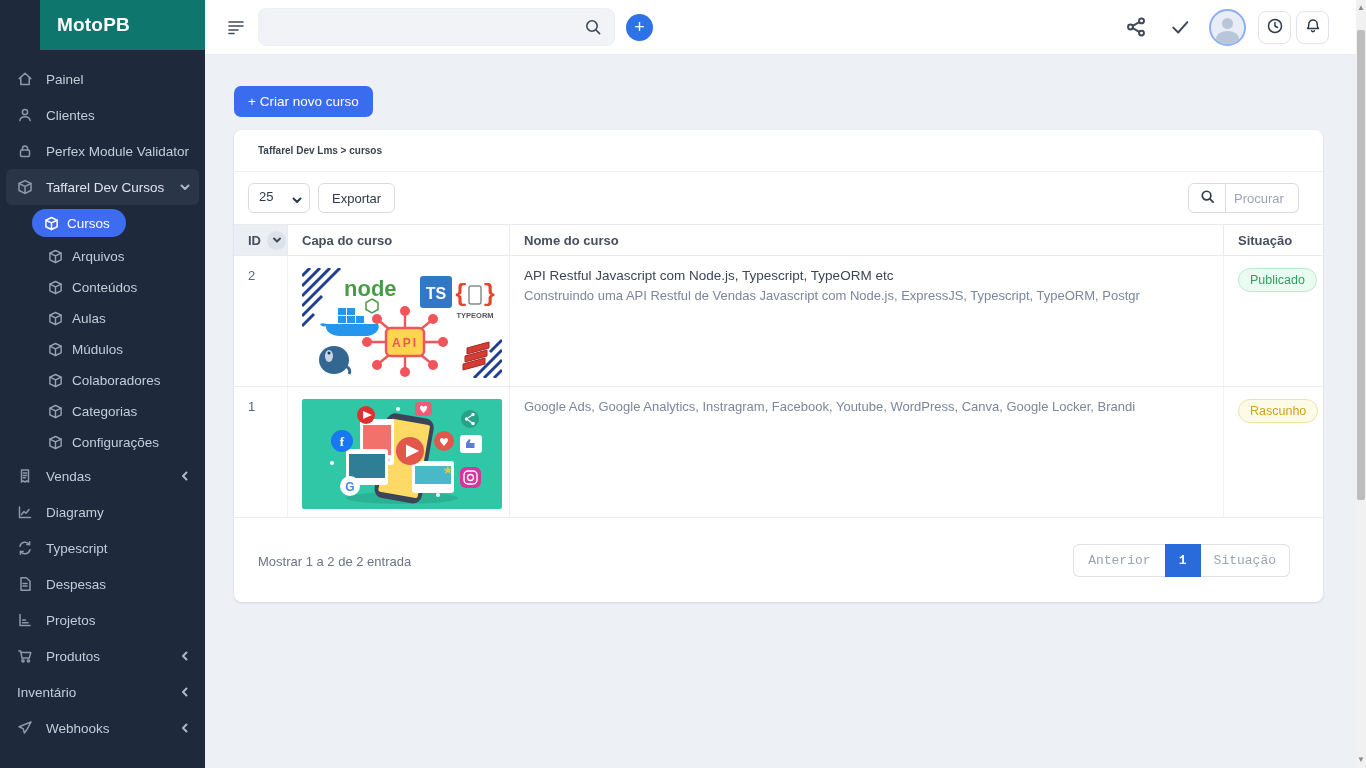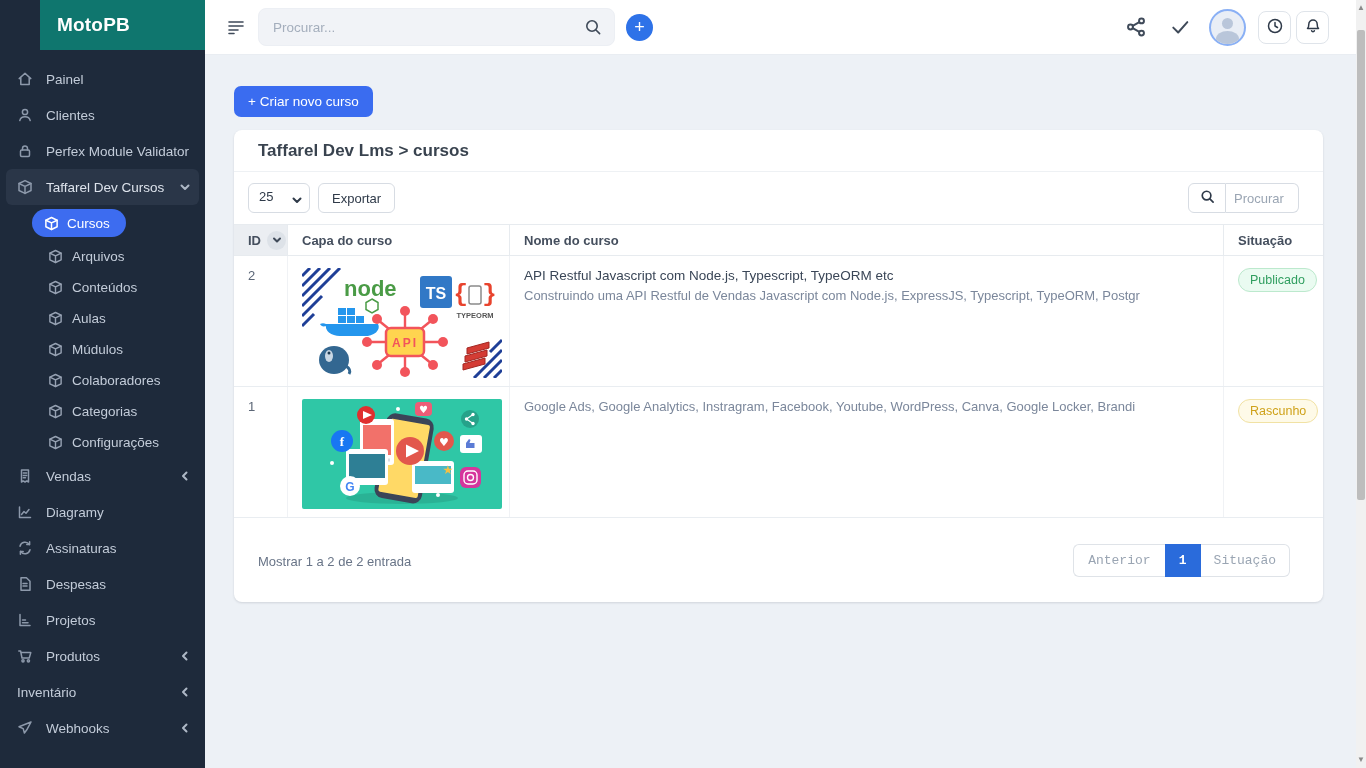--- a/index.html
+++ b/index.html
@@ -40,21 +40,21 @@
   .avatar { position:absolute; left:1004px; top:9px; width:37px; height:37px; border-radius:50%; border:2px solid #8ab0f5; background:#e9eef6; overflow:hidden; cursor:pointer; }
   .avatar .head { position:absolute; left:11px; top:7px; width:11px; height:11px; border-radius:50%; background:#b9c6da; }
   .avatar .body { position:absolute; left:5px; top:20px; width:23px; height:16px; border-radius:50% 50% 0 0; background:#b9c6da; }
   .sqbtn { position:absolute; top:11px; width:33px; height:33px; border:1px solid #dfe4ea; border-radius:8px; background:#fff; color:#2f3a49; cursor:pointer; display:flex; align-items:center; justify-content:center; }
   .sqbtn svg { width:18px; height:18px; stroke:currentColor; fill:none; stroke-width:1.5; stroke-linecap:round; stroke-linejoin:round; }
 
   
   .main { position:absolute; left:205px; top:55px; width:1151px; height:713px; background:#edf1f6; }
   .create-btn { position:absolute; left:29px; top:31px; height:31px; padding:0 14px; background:#3a6cf0; color:#fff; border:none; border-radius:7px; font-size:13.5px; cursor:pointer; font-family:"Liberation Sans",sans-serif; }
   .card { position:absolute; left:29px; top:75px; width:1089px; height:472px; background:#fff; border-radius:8px; box-shadow:0 1px 2px rgba(16,24,40,.05), 0 1px 3px rgba(16,24,40,.08); }
-  .card-head { height:42px; display:flex; align-items:center; padding:0 24px; border-bottom:1px solid #eef1f4; font-size:17px; font-weight:700; color:#39434f; }
+  .card-head { height:42px; display:flex; align-items:center; padding:0 24px; border-bottom:1px solid #eef1f4; font-size:10px; font-weight:700; color:#39434f; }
   .controls { height:52px; display:flex; align-items:center; padding:0 24px 0 14px; }
   .selwrap { position:relative; }
   .pagesize { width:62px; height:30px; border:1px solid #d7dce3; border-radius:6px; background:#fff; font-size:13px; color:#2f3a49; padding:0 22px 4px 10px; appearance:none; -webkit-appearance:none; font-family:"Liberation Sans",sans-serif; cursor:pointer; }
   .selwrap .chev { position:absolute; right:7px; top:9px; width:12px; height:12px; color:#2f3a49; pointer-events:none; }
   .selwrap .chev svg { width:12px; height:12px; stroke:currentColor; fill:none; stroke-width:2; stroke-linecap:round; stroke-linejoin:round; }
   .export-btn { margin-left:8px; height:30px; padding:0 13px; background:#fff; border:1px solid #d7dce3; border-radius:6px; font-size:13px; color:#2f3a49; cursor:pointer; font-family:"Liberation Sans",sans-serif; }
   .tbl-search { margin-left:auto; display:flex; }
   .tbl-search .sbtn { width:38px; height:30px; border:1px solid #d7dce3; border-radius:6px 0 0 6px; background:#fff; color:#2f3a49; cursor:pointer; display:flex; align-items:center; justify-content:center; }
   .tbl-search .sbtn svg { width:15px; height:15px; stroke:currentColor; fill:none; stroke-width:1.8; stroke-linecap:round; stroke-linejoin:round; }
   .tbl-search input { width:73px; height:30px; border:1px solid #d7dce3; border-left:none; border-radius:0 6px 6px 0; padding:0 8px; font-size:13px; color:#4a5568; outline:none; font-family:"Liberation Sans",sans-serif; }
@@ -253,21 +253,21 @@
       </div>
 
       <div class="nav-item">
         <span class="nico">
             <svg viewBox="0 0 16 16">
               <path d="M3 6.2A5.2 5.2 0 0 1 12.4 4.6"></path>
               <path d="M13 9.8A5.2 5.2 0 0 1 3.6 11.4"></path>
               <path d="M12.6 1.8v2.8h-2.8M3.4 14.2v-2.8h2.8"></path>
             </svg>
           </span>
-        <span>Assinaturas</span>
+        <span>Typescript</span>
       </div>
 
       <div class="nav-item">
         <span class="nico">
             <svg viewBox="0 0 16 16">
               <path d="M4 1.7h5.4L13 5.2v9.1H4z"></path>
               <path d="M6 7.5h4M6 10h4"></path>
             </svg>
           </span>
         <span>Despesas</span>
@@ -318,21 +318,20 @@
       </div>
 
     </nav>
   </aside>
 
   <header class="topbar">
     <span class="burger"><svg viewBox="0 0 18 18">
           <path d="M2 4h14M2 8h14M2 12h9M2 15.5h5"></path>
         </svg></span>
     <div class="tsearch">
-      <input type="text" placeholder="Procurar..." style="">
       <span class="mag"><svg viewBox="0 0 18 18">
             <circle cx="8" cy="8" r="5.2"></circle>
             <path d="M12 12l3.6 3.6"></path>
           </svg></span>
     </div>
     <button class="plusbtn">+</button>
 
     <span class="ticon" style="left:920px"><svg viewBox="0 0 18 18">
           <circle cx="13.5" cy="4" r="2"></circle>
           <circle cx="4.5" cy="9" r="2"></circle>

